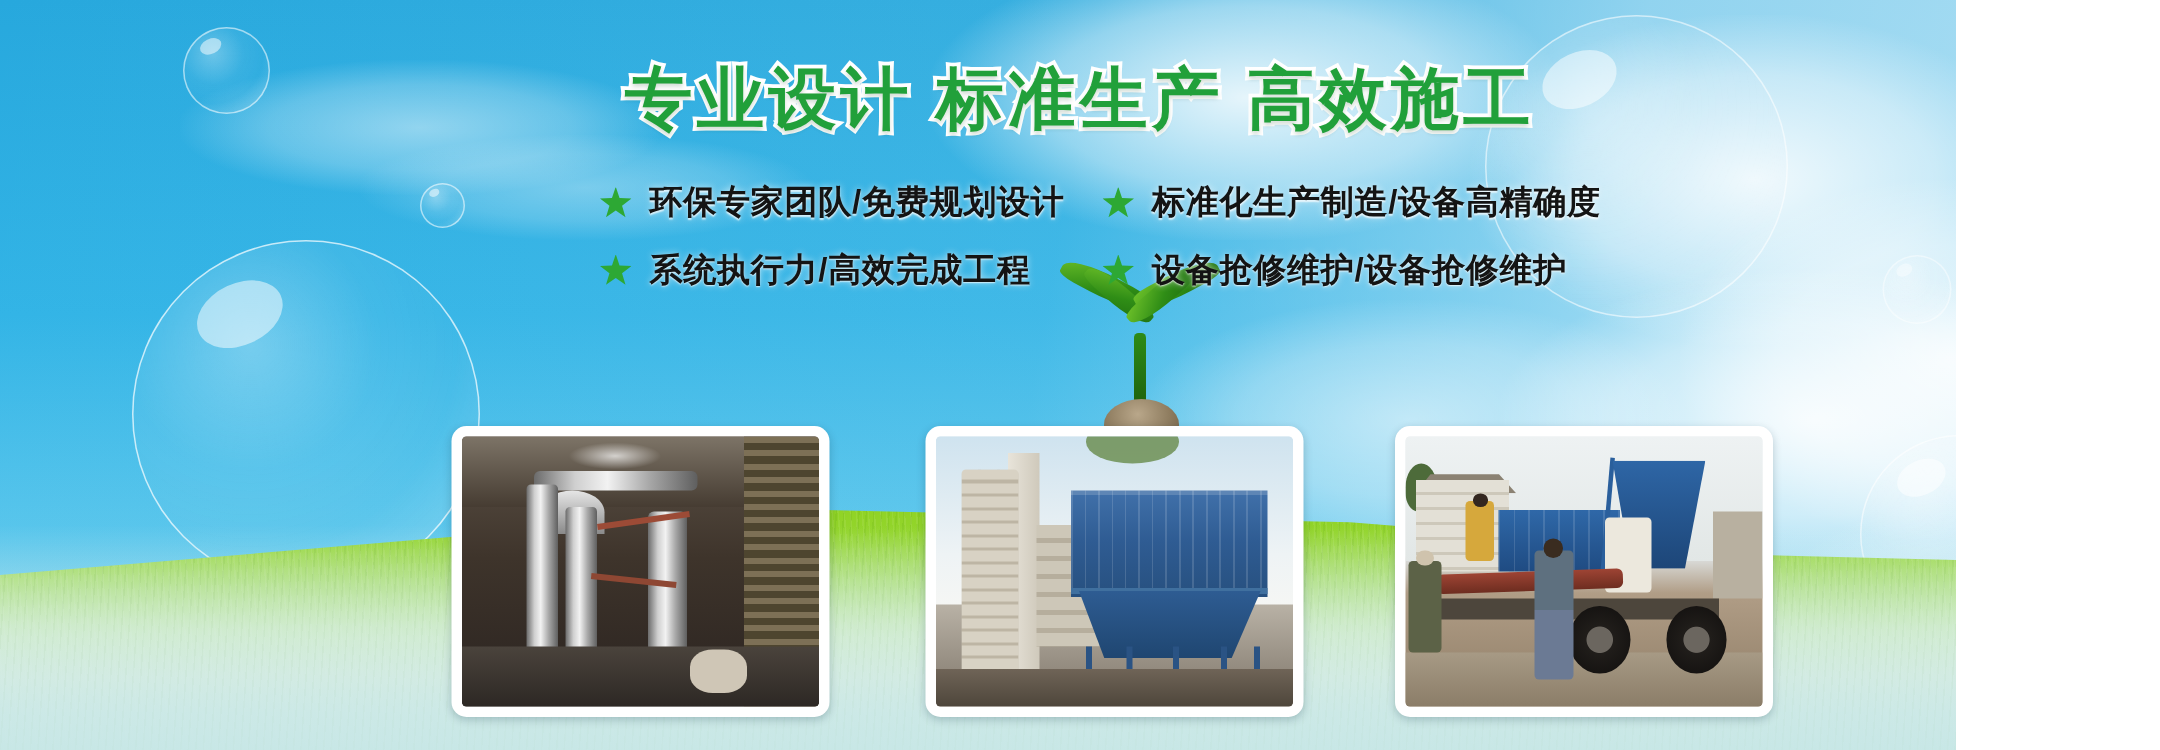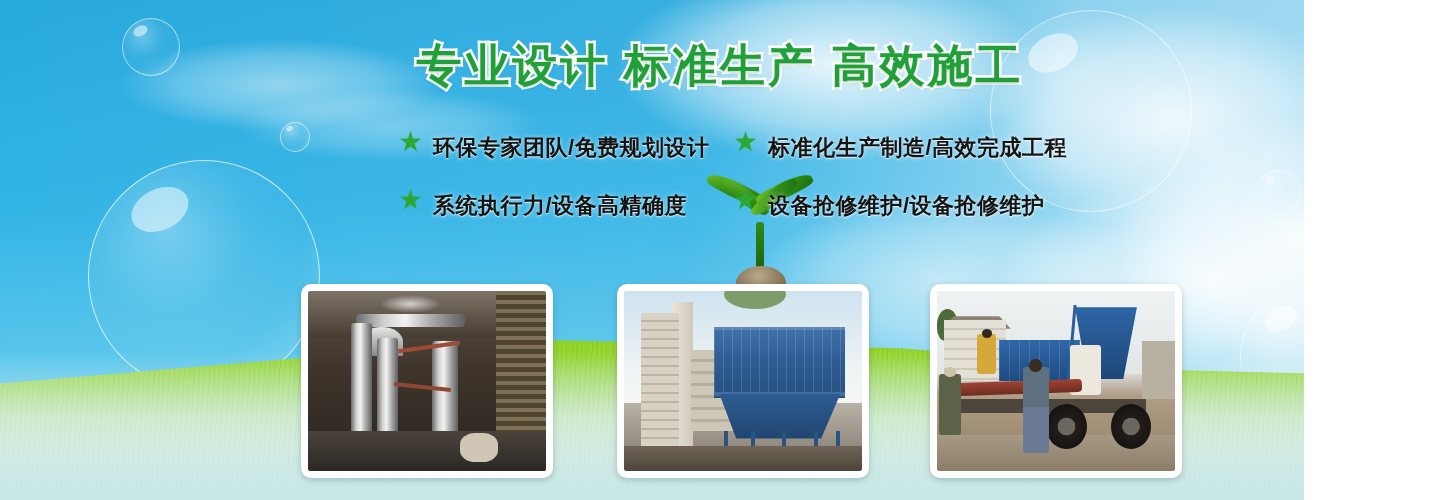--- a/index.html
+++ b/index.html
@@ -124,21 +124,20 @@
   .feature{display:flex;align-items:center;}
   .star{
     width:21px;height:21px;flex:0 0 21px;margin-right:12px;
     background:#2da834;
     clip-path:polygon(50% 0%,62% 36%,100% 37%,70% 60%,81% 97%,50% 75%,19% 97%,30% 60%,0 37%,38% 36%);
   }
   .feature-text{
     font-size:22px;font-weight:bold;color:#141414;
     letter-spacing:.5px;white-space:nowrap;
     text-shadow:0 0 5px rgba(255,255,255,0.65),0 1px 1px rgba(255,255,255,0.7);
-    margin-top:13px;
   }
 
   
   .card{
     position:absolute;top:284px;width:252px;height:194px;
     background:#ffffff;border-radius:10px;
     box-shadow:0 2px 6px rgba(0,40,60,0.22);
     padding:7px;box-sizing:border-box;
   }
   .card1{left:301px;}
@@ -266,25 +265,25 @@
 
   <div class="headline">专业设计  标准生产  高效施工</div>
 
   <div class="features">
     <div class="feature">
       <span class="star"></span>
       <span class="feature-text">环保专家团队/免费规划设计</span>
     </div>
     <div class="feature">
       <span class="star"></span>
-      <span class="feature-text">标准化生产制造/高效完成工程</span>
+      <span class="feature-text">标准化生产制造/设备高精确度</span>
     </div>
     <div class="feature">
       <span class="star"></span>
-      <span class="feature-text">系统执行力/设备高精确度</span>
+      <span class="feature-text">系统执行力/高效完成工程</span>
     </div>
     <div class="feature">
       <span class="star"></span>
       <span class="feature-text">设备抢修维护/设备抢修维护</span>
     </div>
   </div>
 
   <div class="card card1">
     <div class="photo ph1" title="工厂车间不锈钢通风管道系统">
       <div class="ceiling"></div>

